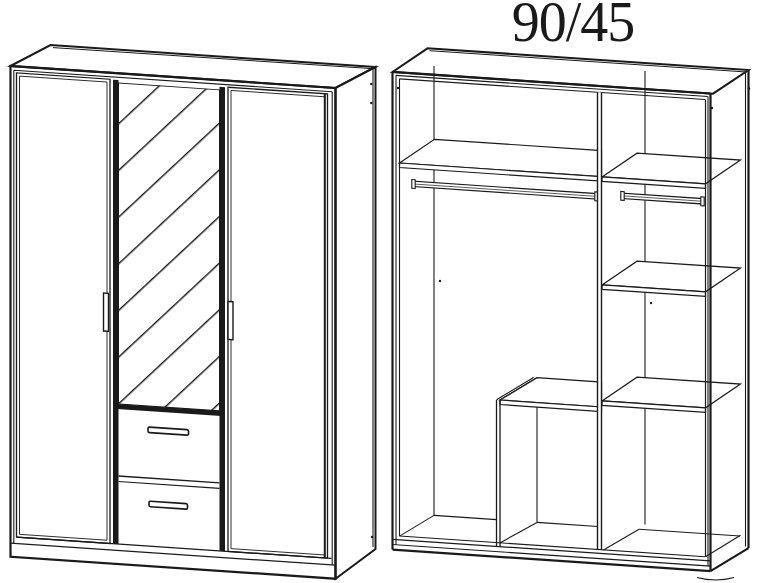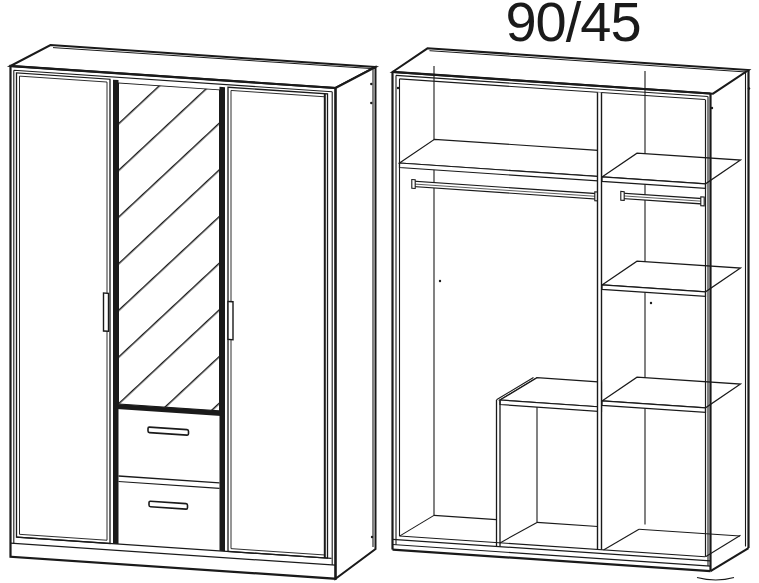--- a/index.html
+++ b/index.html
@@ -1,20 +1,20 @@
 <!DOCTYPE html>
 <html style="--bg: #ffffff; --line: #1a1a1a;"><head>
 <meta charset="utf-8">
 <style>
   :root { --bg:#ffffff; --line:#1a1a1a; }
   html,body { margin:0; padding:0; background:var(--bg); }
   .stage {
     position:relative; width:759px; height:583px; overflow:hidden;
     background:var(--bg); color:var(--line);
-    font-family:Liberation Sans, sans-serif;
+    font-family:Liberation Serif, serif;
   }
   .size-label {
     position:absolute; left:502px; top:-6px; width:142px;
     text-align:center; font-size:56px; font-weight:400; line-height:1;
     color:var(--line); letter-spacing:-1px; white-space:nowrap;
   }
   svg.drawing { position:absolute; left:0; top:0; }
   svg.drawing * { vector-effect:none; }
 </style>
 </head>

